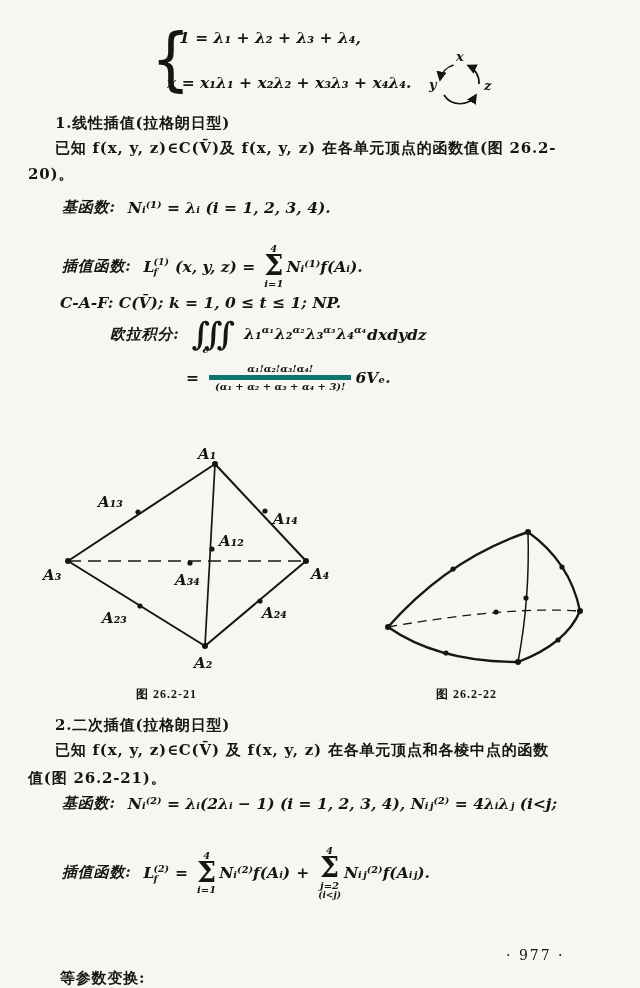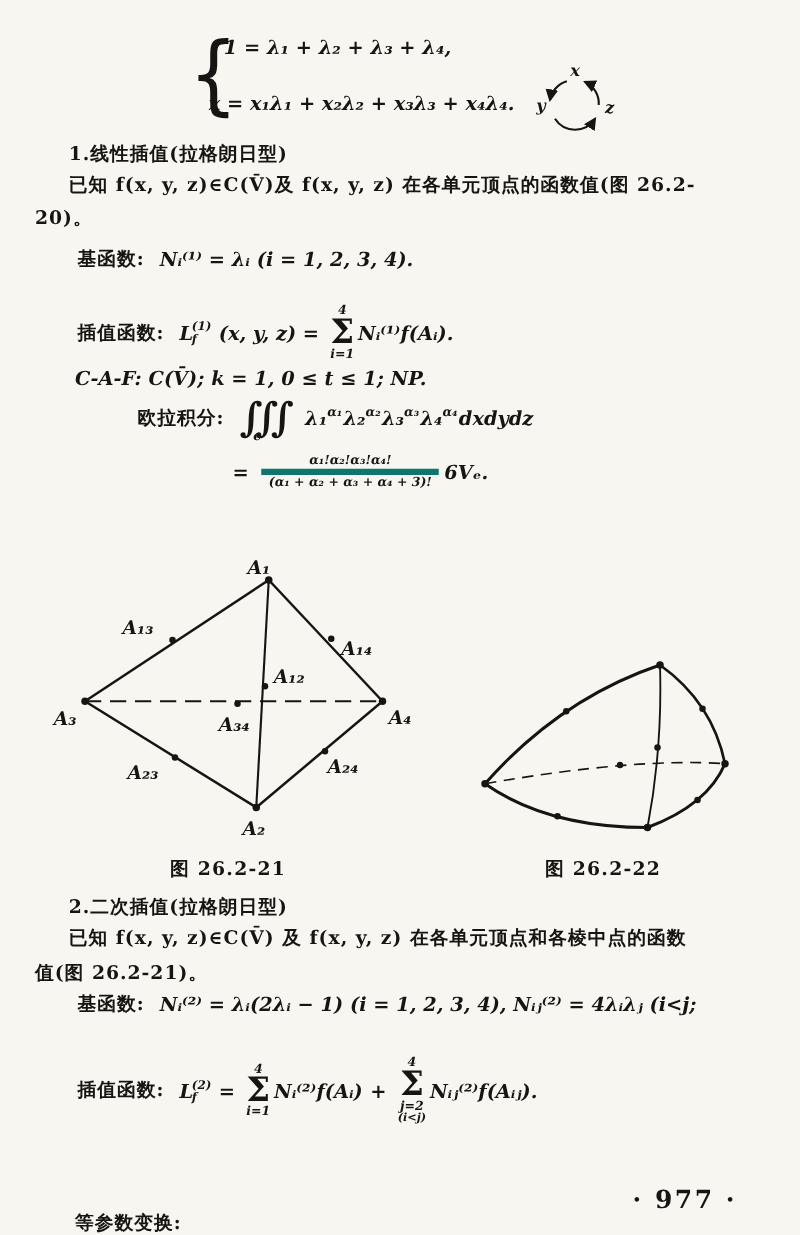--- a/index.html
+++ b/index.html
@@ -11,21 +11,21 @@
   .abs{position:absolute;}
   .cjk{font-weight:700; font-size:15px; letter-spacing:0.8px; white-space:nowrap;}
   .math{font-style:italic; font-weight:700; font-size:15.5px; white-space:nowrap;}
   .brace{
     font-family:"DejaVu Sans","Liberation Sans",sans-serif;
     font-size:62px; font-weight:400; line-height:1; transform:scaleY(1.12);
     transform-origin:top left;
   }
   .frow{display:flex; align-items:center; white-space:nowrap;}
   .frow > *{margin-right:6px;}
-  .label{margin-right:12px;}
+  .label{margin-right:12px;font-style:italic;}
   
   .bigsum{display:inline-flex; flex-direction:column; align-items:center; line-height:1; margin:0 3px;}
   .sum-top{font-size:10px; font-style:italic; font-weight:700;}
   .sum-sym{font-size:27px; font-weight:700; font-style:normal; line-height:0.92;}
   .sum-bot{font-size:10px; font-style:italic; font-weight:700;}
   .sum-bot2{font-size:9px; font-style:italic; font-weight:700;}
   
   .supsub{display:inline-flex; flex-direction:column; align-items:flex-start; line-height:1.05;
           font-size:9.5px; font-style:italic; font-weight:700; margin-left:-1px; transform:translateY(1px);}
   
@@ -35,22 +35,22 @@
   .factor{margin-right:1px;}
   .factor sup{font-size:10px;margin-top:36px;}
   
   .frac{display:inline-flex; flex-direction:column; align-items:center; line-height:1.3; margin:0 4px;}
   .frac-num,.frac-den{padding:0 6px; font-size:10px;}
   .frac-den{border-top:5px solid #0f766e;}
   
   .svgmath{font-family:"DejaVu Serif","Liberation Serif",serif; font-style:italic; font-weight:700;
            font-size:15px; fill:#171513;}
   .svgsmall{font-size:13px;}
-  .caption{font-weight:700; font-size:15px; letter-spacing:1px; white-space:nowrap;}
-  .pageno{font-weight:700; font-size:20px; letter-spacing:2px;}
+  .caption{font-weight:700; font-size:12px; letter-spacing:1px; white-space:nowrap;font-family:Liberation Serif, serif;}
+  .pageno{font-weight:400; font-size:14px; letter-spacing:2px;}
 </style>
 </head>
 <body>
 
 <div class="page">
 
   <span class="abs brace" style="left:151px; top:25px;">{</span>
   <span class="abs math" style="left:179px; top:28px;">1 = λ₁ + λ₂ + λ₃ + λ₄,</span>
   <span class="abs math" style="left:167px; top:73px;">x = x₁λ₁ + x₂λ₂ + x₃λ₃ + x₄λ₄.</span>
 

